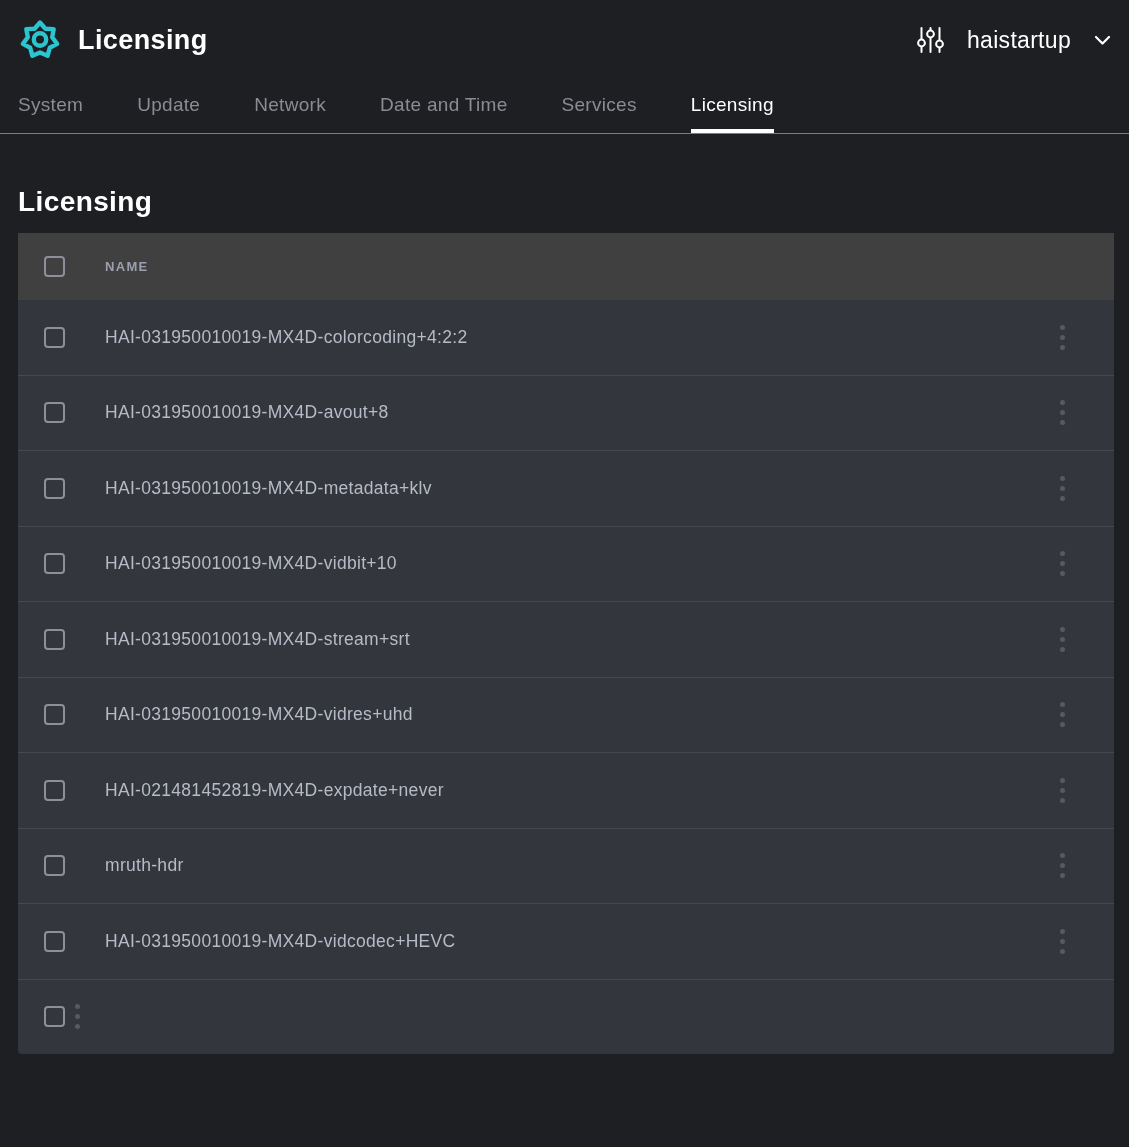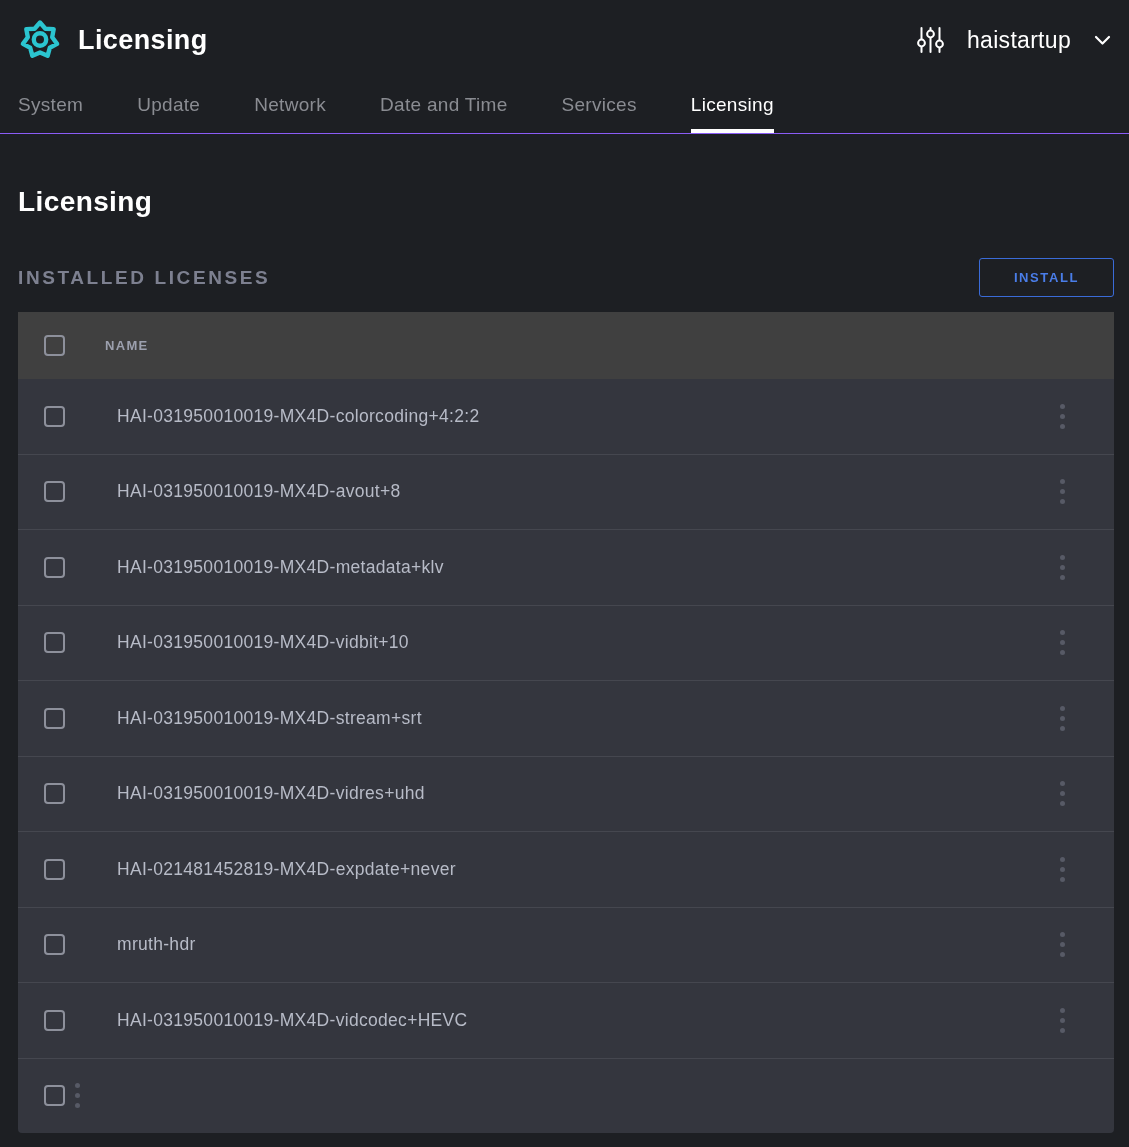--- a/index.html
+++ b/index.html
@@ -61,21 +61,21 @@
   .trow { display: flex; align-items: center; padding-left: 26px; }
   .thead { background: #404040; height: 67px; }
   .th-name {
     color: #9ca0ae; font-size: 13px; font-weight: 700; letter-spacing: 1.3px;
     margin-left: 40px; flex: 1;
   }
   .tbody .trow { background: #34363e; height: 74.5px; border-top: 1px solid #45474f; }
   .tbody .trow:first-child { border-top: none; }
   .cell-name {
     color: #b7bbc7; font-size: 17.5px; letter-spacing: 0.3px;
-    margin-left: 52px; flex: 1;
+    margin-left: 40px; flex: 1;
   }
   .checkbox {
     width: 21px; height: 21px; flex: 0 0 21px; box-sizing: border-box;
     border: 2px solid #8d909b; border-radius: 4px; background: transparent;
     cursor: pointer;
   }
   .kebab {
     width: 24px; margin-right: 40px; display: flex; flex-direction: column;
     align-items: center; gap: 5px; cursor: pointer; padding: 4px 0;
   }
@@ -119,24 +119,20 @@
   <div class="tab">Update</div>
   <div class="tab">Network</div>
   <div class="tab">Date and Time</div>
   <div class="tab">Services</div>
   <div class="tab active">Licensing</div>
 </div>
 
 <div class="main">
   <h1 class="page-title">Licensing</h1>
 
-  <div class="section-bar">
-    <span class="section-title">INSTALLED LICENSES</span>
-    <button class="install-btn">INSTALL</button>
-  </div>
 
   <div class="table">
     <div class="trow thead">
       <span class="checkbox"></span>
       <span class="th-name">NAME</span>
     </div>
     <div class="tbody">
 
       <div class="trow">
         <span class="checkbox"></span>

